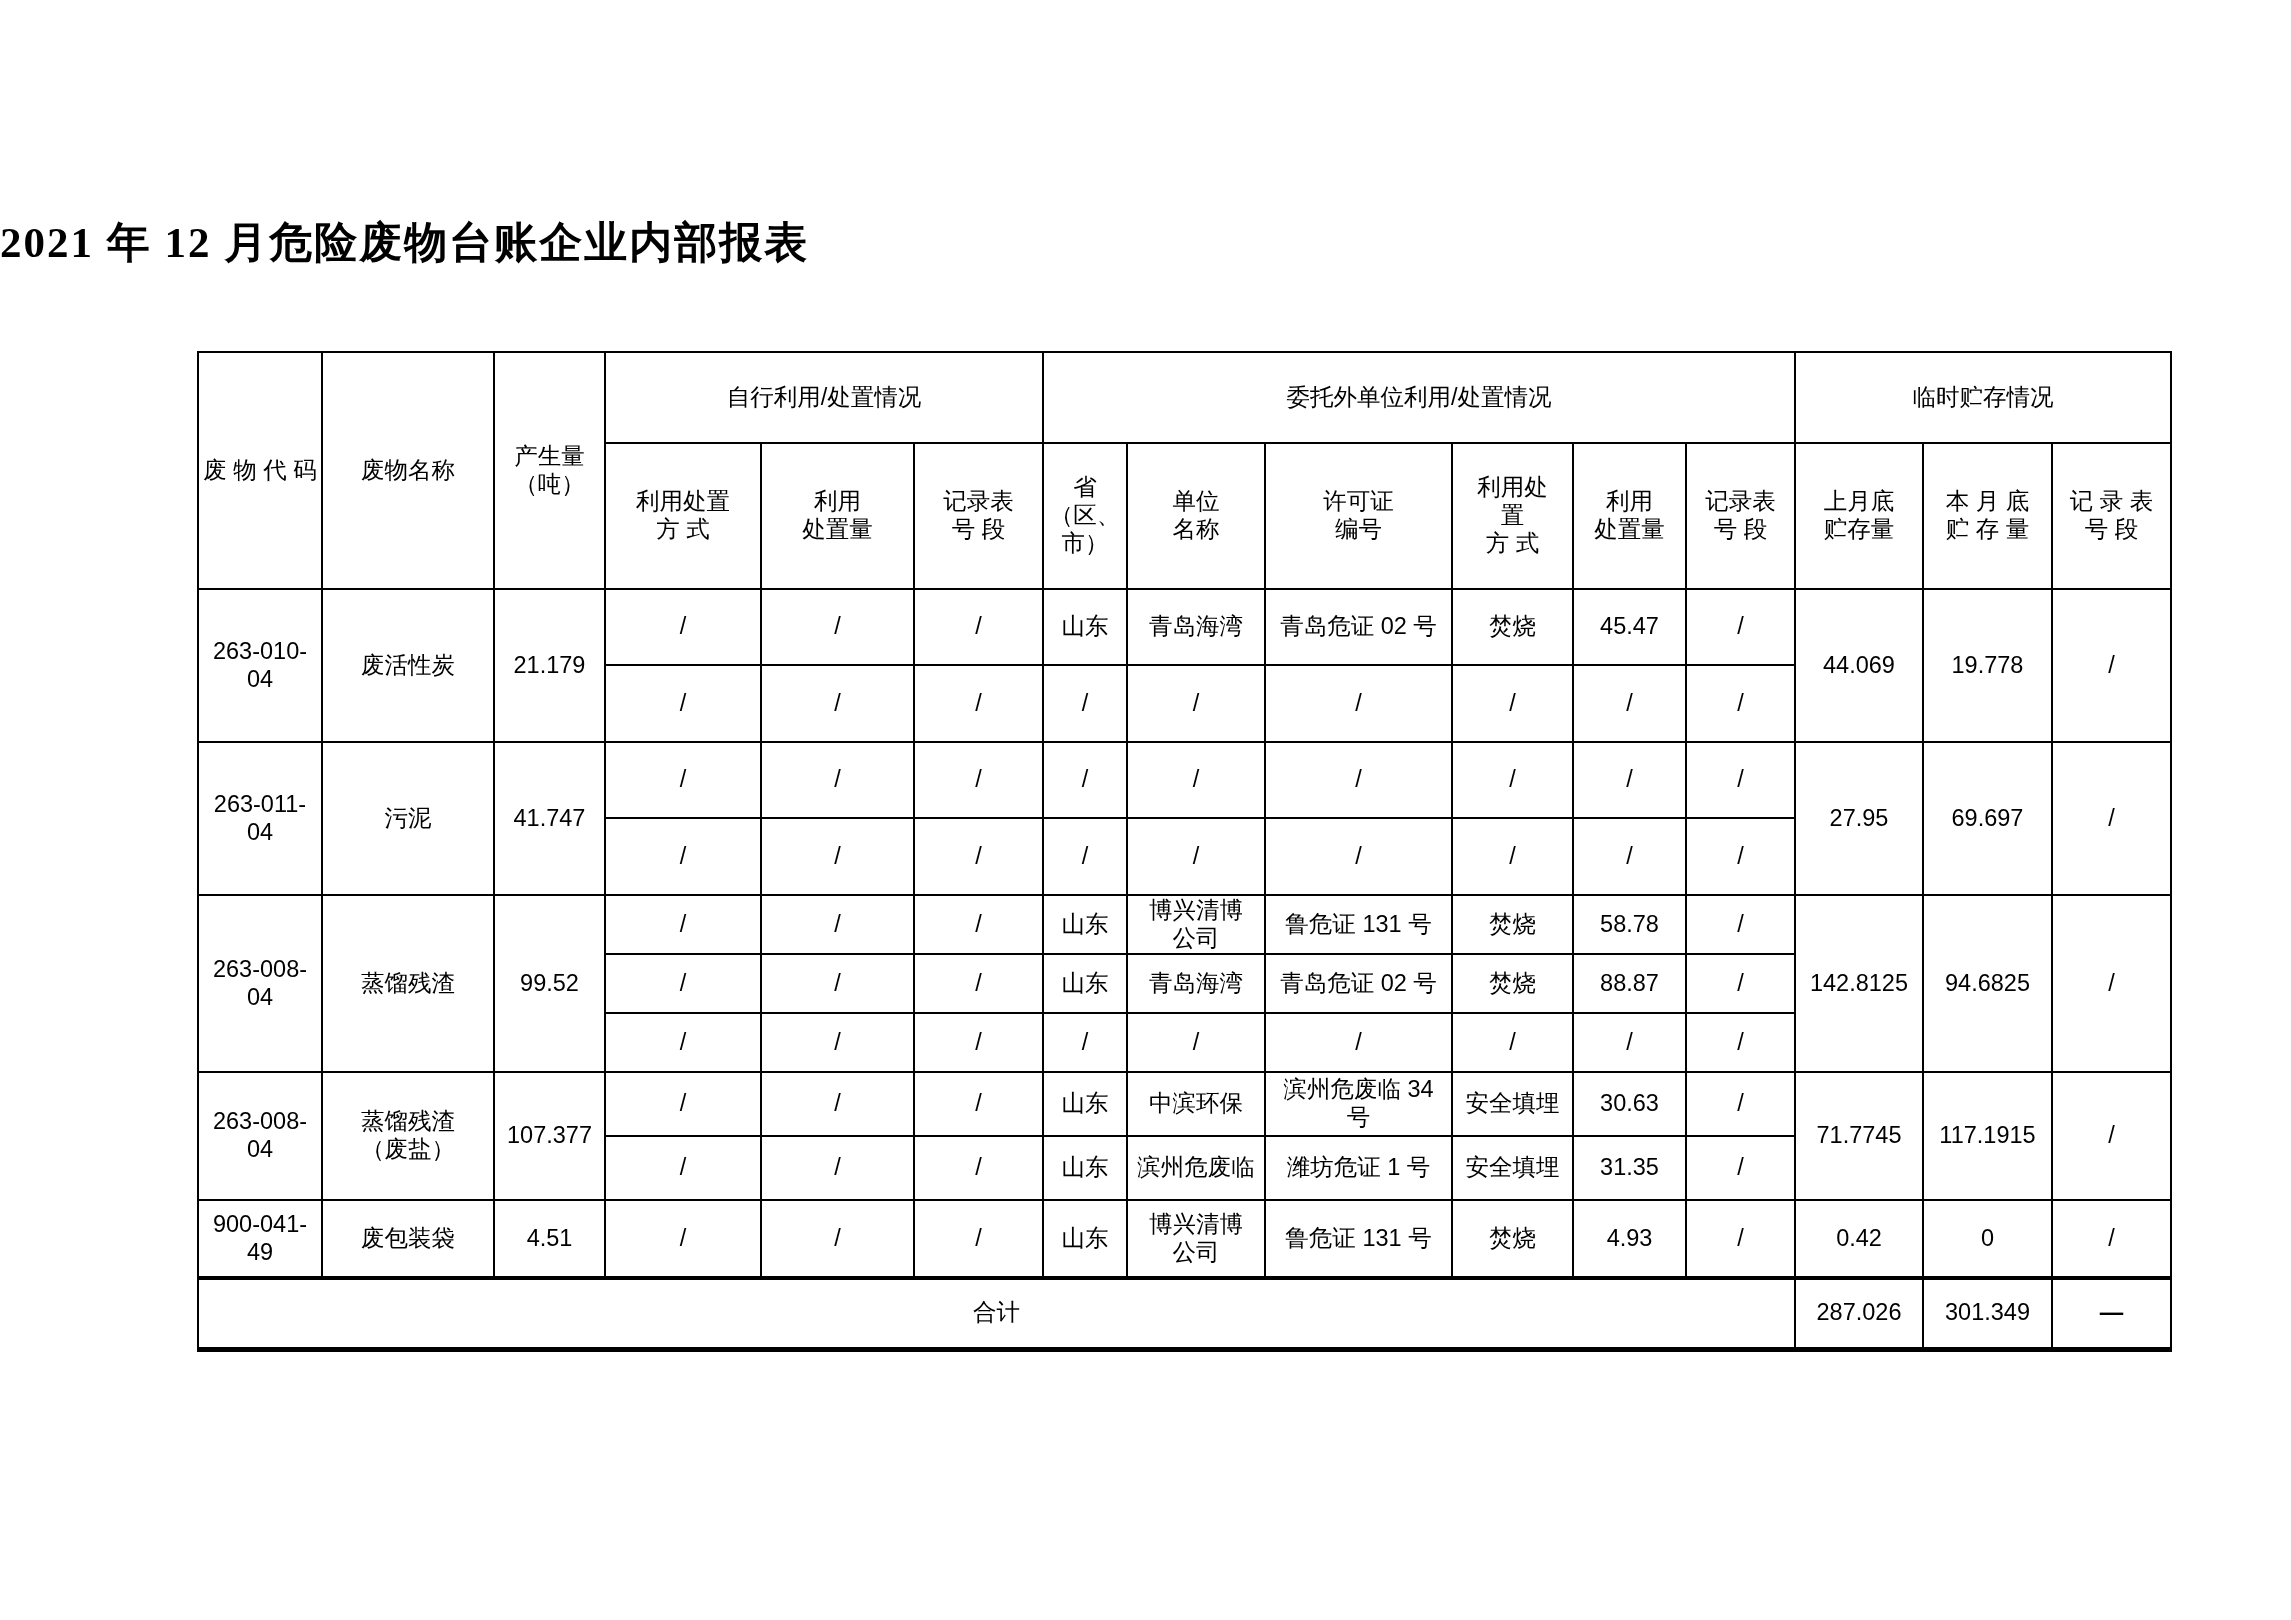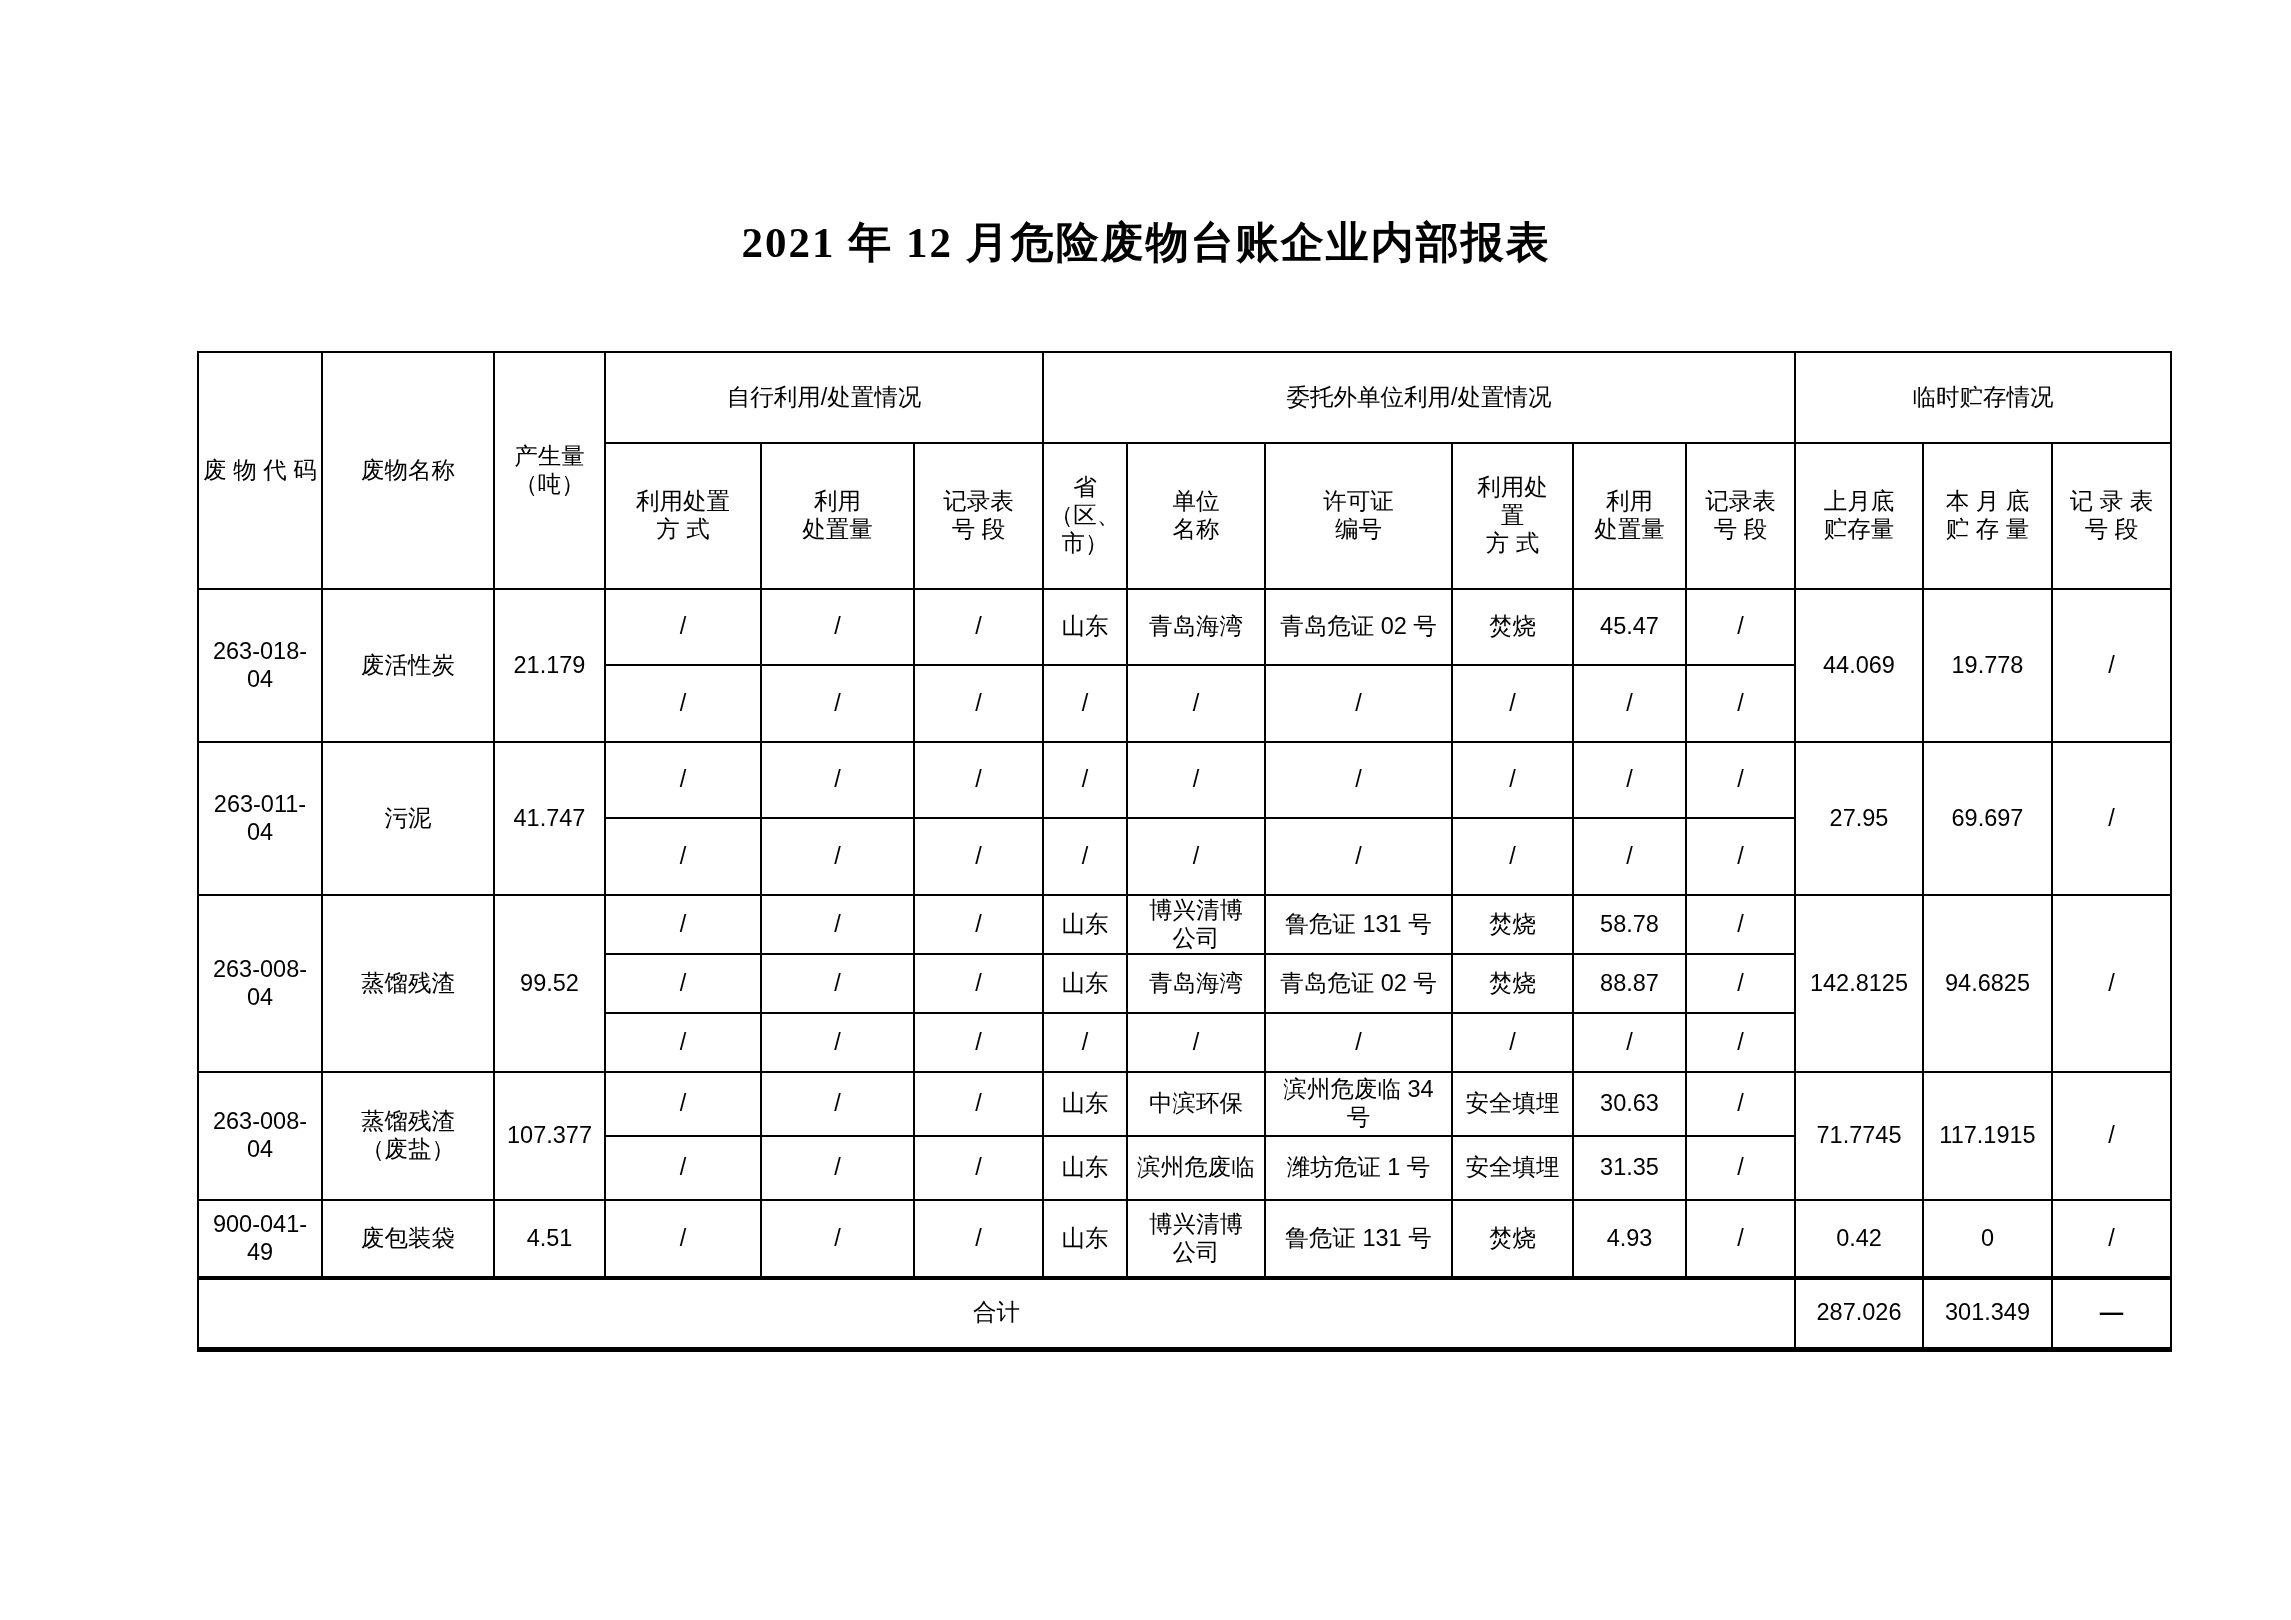--- a/index.html
+++ b/index.html
@@ -5,21 +5,20 @@
   html,body { margin:0; padding:0; background:#ffffff; }
   body {
     width:2292px; height:1620px;
     font-family:"Liberation Sans", sans-serif;
     color:#000;
   }
   .page { position:relative; width:2292px; height:1620px; background:#fff; overflow:hidden; }
 
   .doc-title {
     position:absolute; top:214px; left:0; width:100%;
-    text-align:center;
     font-family:"Liberation Serif", serif;
     font-size:43px; font-weight:bold; letter-spacing:2px;
   }
 
   .unit-line {
     position:absolute; top:312px; left:198px;
     font-size:27.4px; font-weight:bold; letter-spacing:1px;
   }
   .unit-line .val { margin-left:27.4px; }
 
@@ -121,21 +120,21 @@
 号 段</td>
         <td class="hdr hdr-bottom">上月底
 贮存量</td>
         <td class="hdr hdr-bottom">本 月 底
 贮 存 量</td>
         <td class="hdr hdr-bottom">记 录 表
 号 段</td>
       </tr>
 
       <tr class="tr-78">
-        <td rowspan="2">263-018-
+        <td rowspan="2">263-010-
 04</td>
         <td rowspan="2">废活性炭</td>
         <td rowspan="2">21.179</td>
         <td class="slash">/</td>
         <td class="slash">/</td>
         <td class="slash">/</td>
         <td>山东</td>
         <td>青岛海湾</td>
         <td>青岛危证 02 号</td>
         <td>焚烧</td>

